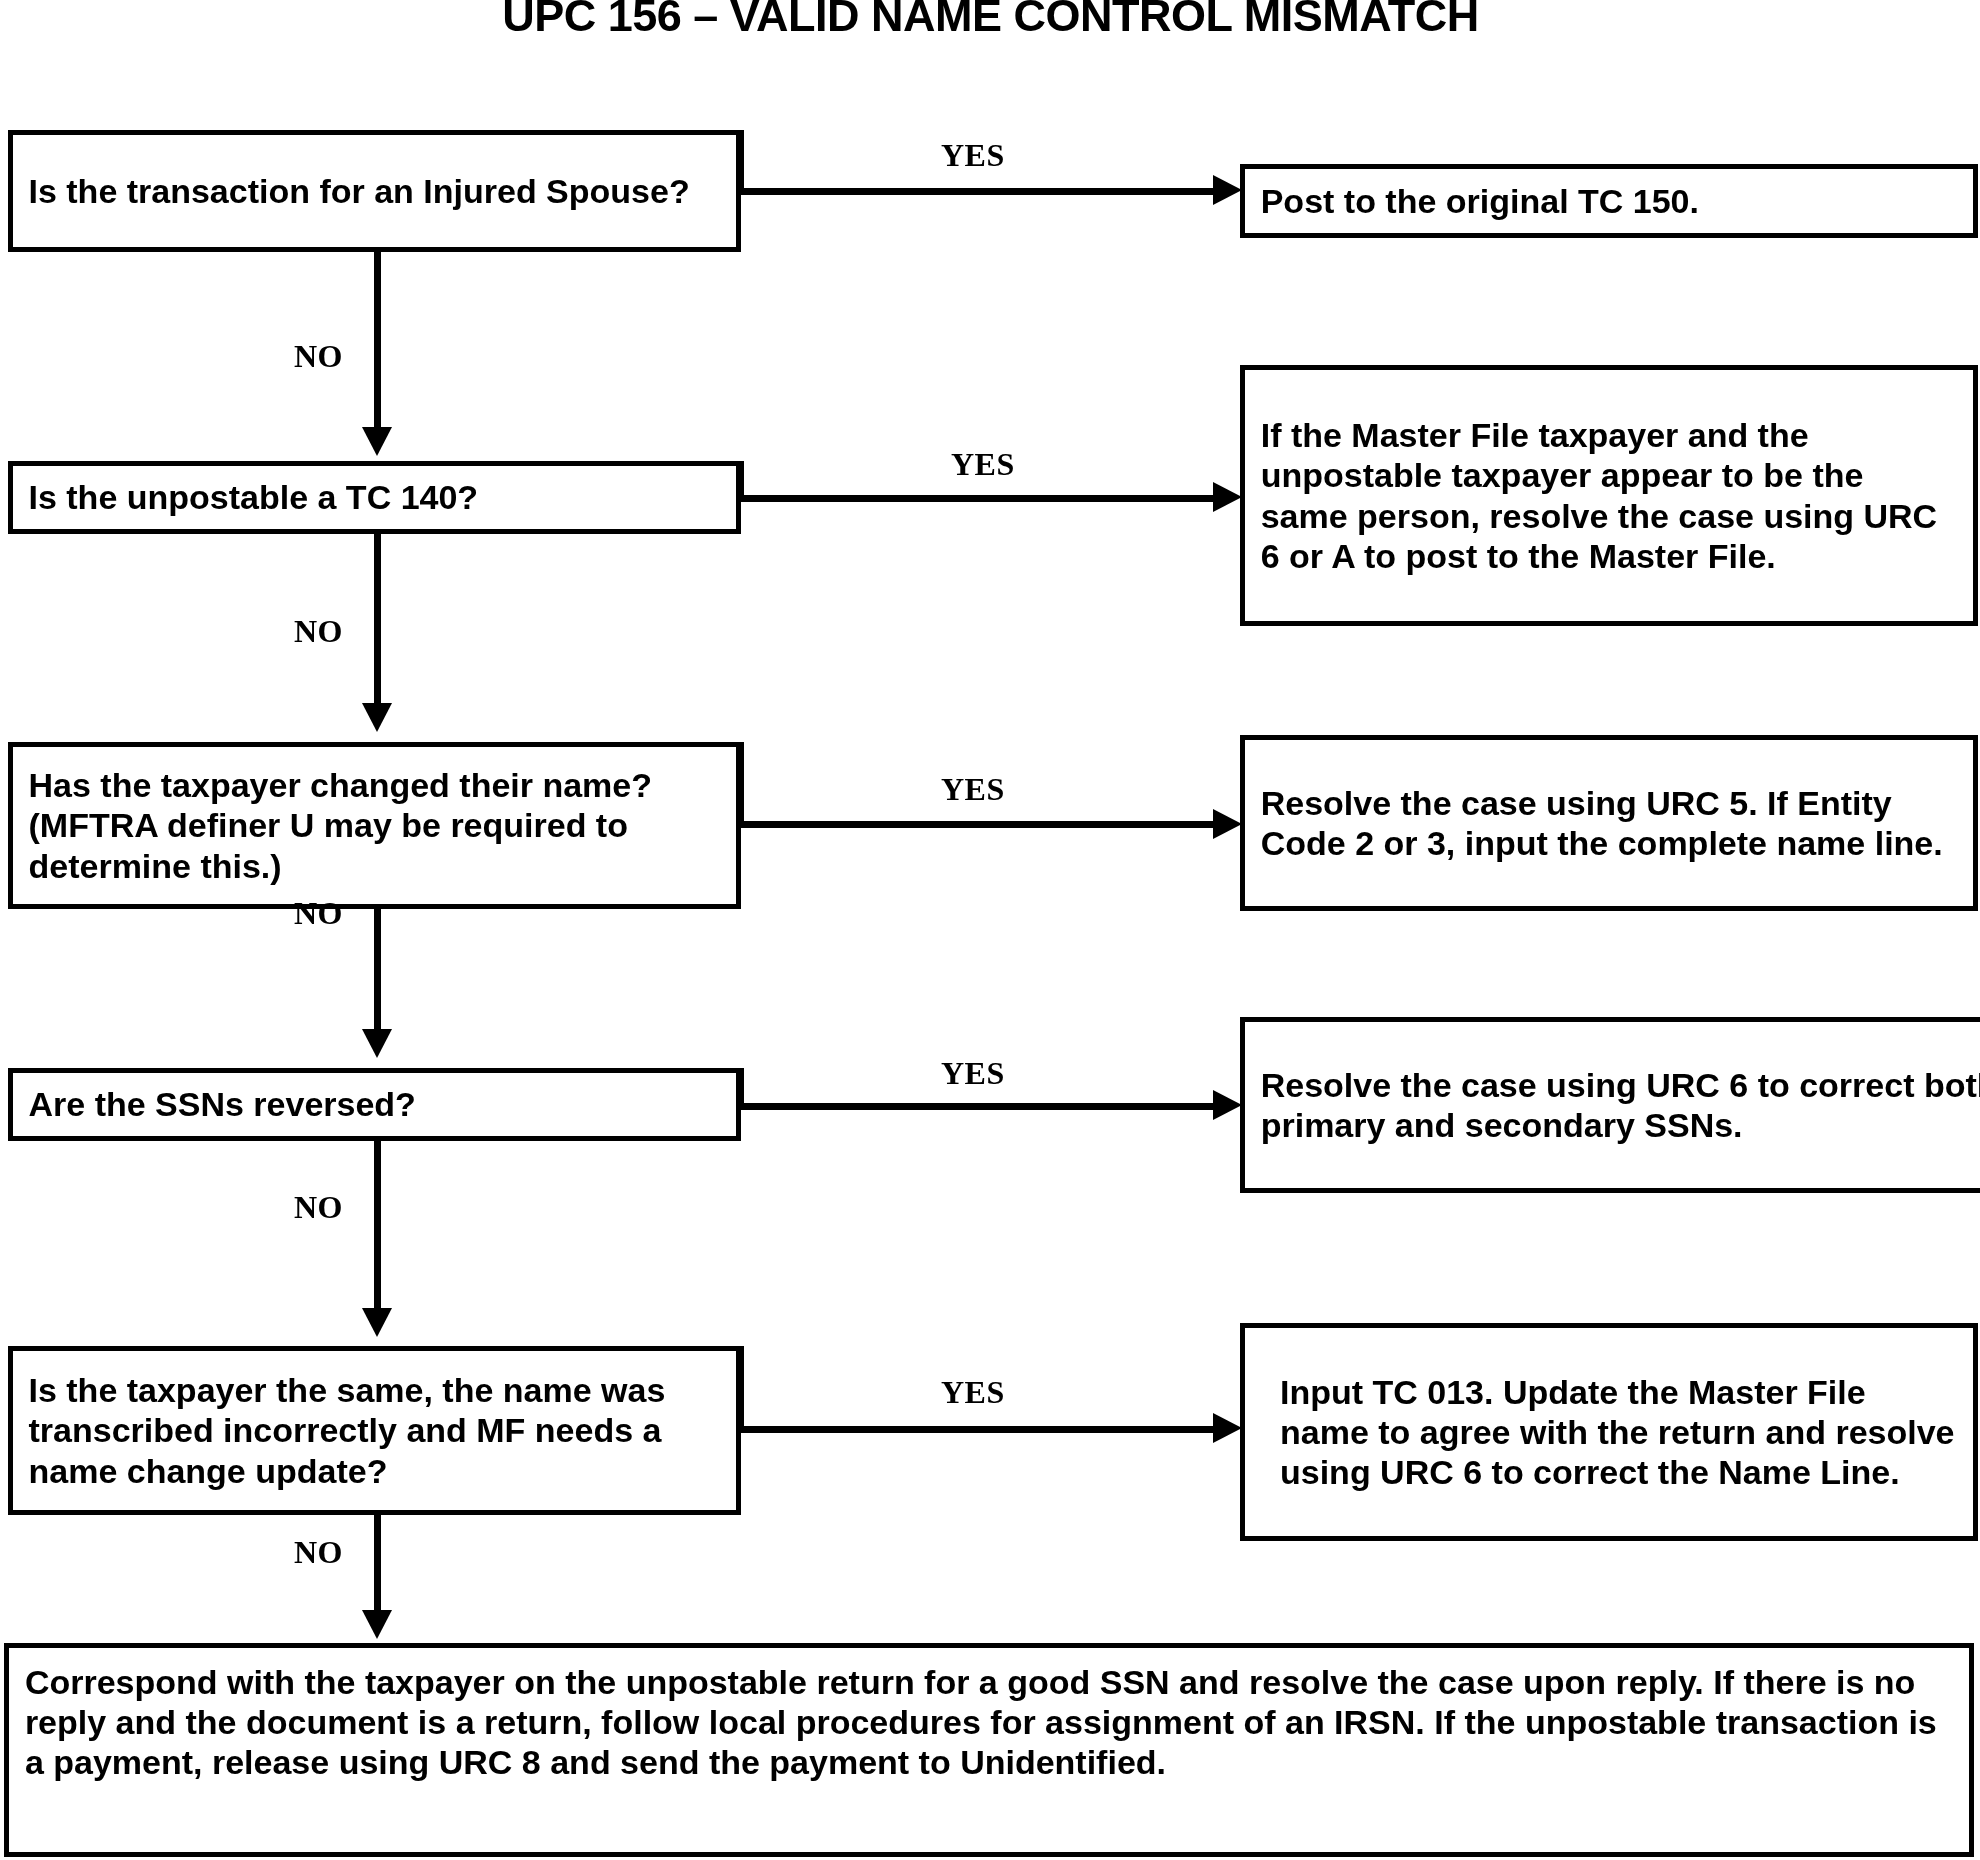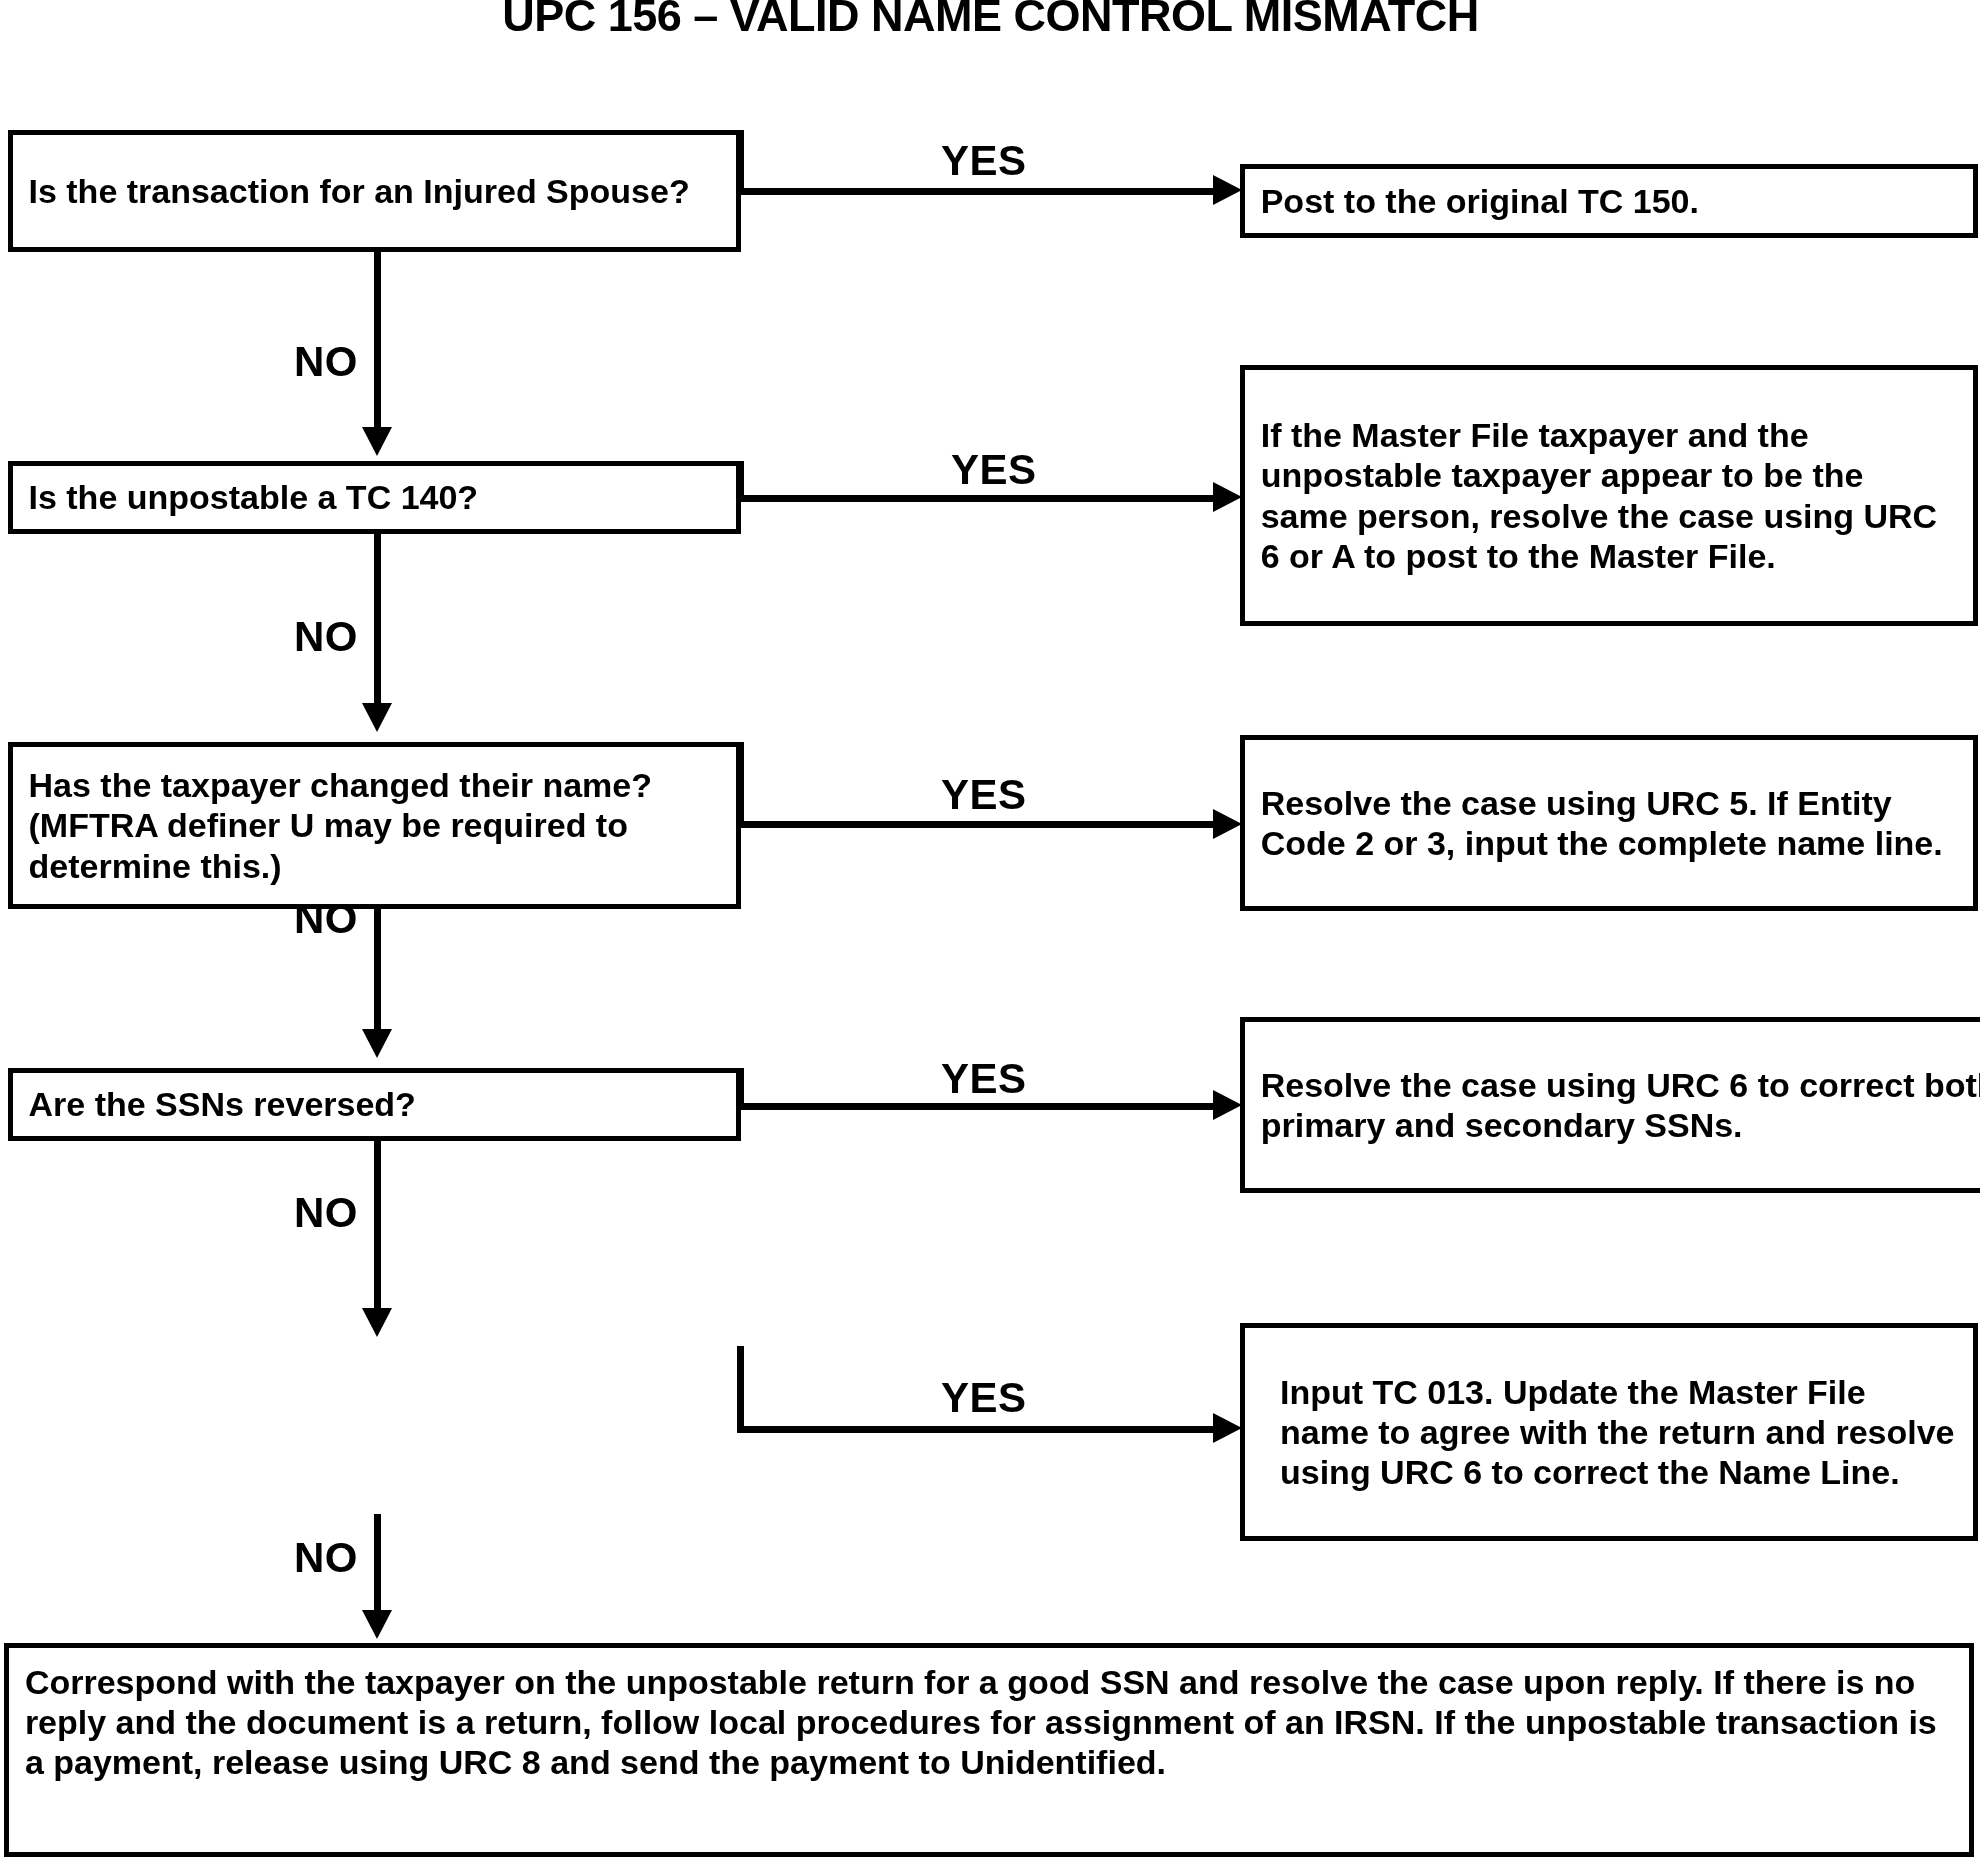--- a/index.html
+++ b/index.html
@@ -46,25 +46,26 @@
     padding: 5.9px 13.7px 5.9px 15.7px;
   }
   .node .txt {
     display: block;
     width: 100%;
   }
 
   
   .edge-label {
     position: absolute;
-    font-size: 42px;
+    font-size: 32px;
     font-weight: bold;
     color: #000000;
     white-space: nowrap;
     letter-spacing: 0.5px;
+    font-family: Liberation Serif, serif;
   }
 
   
   .hline {
     position: absolute;
     height: 6.9px;
     background: #000000;
   }
   .vline {
     position: absolute;
@@ -105,20 +106,23 @@
   </div>
 
   <div class="node" style="left:7.8px; top:742px; width:733px; height:167px;">
     <span class="txt">Has the taxpayer changed their name? (MFTRA definer U may be required to determine this.)</span>
   </div>
 
   <div class="node" style="left:7.8px; top:1068px; width:733px; height:73px;">
     <span class="txt">Are the SSNs reversed?</span>
   </div>
 
+  <div class="node" style="left:7.8px; top:1346px; width:733px; height:169px;">
+    <span class="txt">Is the taxpayer the same, the name was transcribed incorrectly and MF needs a name change update?</span>
+  </div>
 
   <div class="node" style="left:1240px; top:164px; width:738px; height:74px;">
     <span class="txt">Post to the original TC 150.</span>
   </div>
 
   <div class="node" style="left:1240px; top:365px; width:738px; height:261px;">
     <span class="txt">If the Master File taxpayer and the unpostable taxpayer appear to be the same person, resolve the case using URC 6 or A to post to the Master File.</span>
   </div>
 
   <div class="node" style="left:1240px; top:735px; width:738px; height:176px;">

